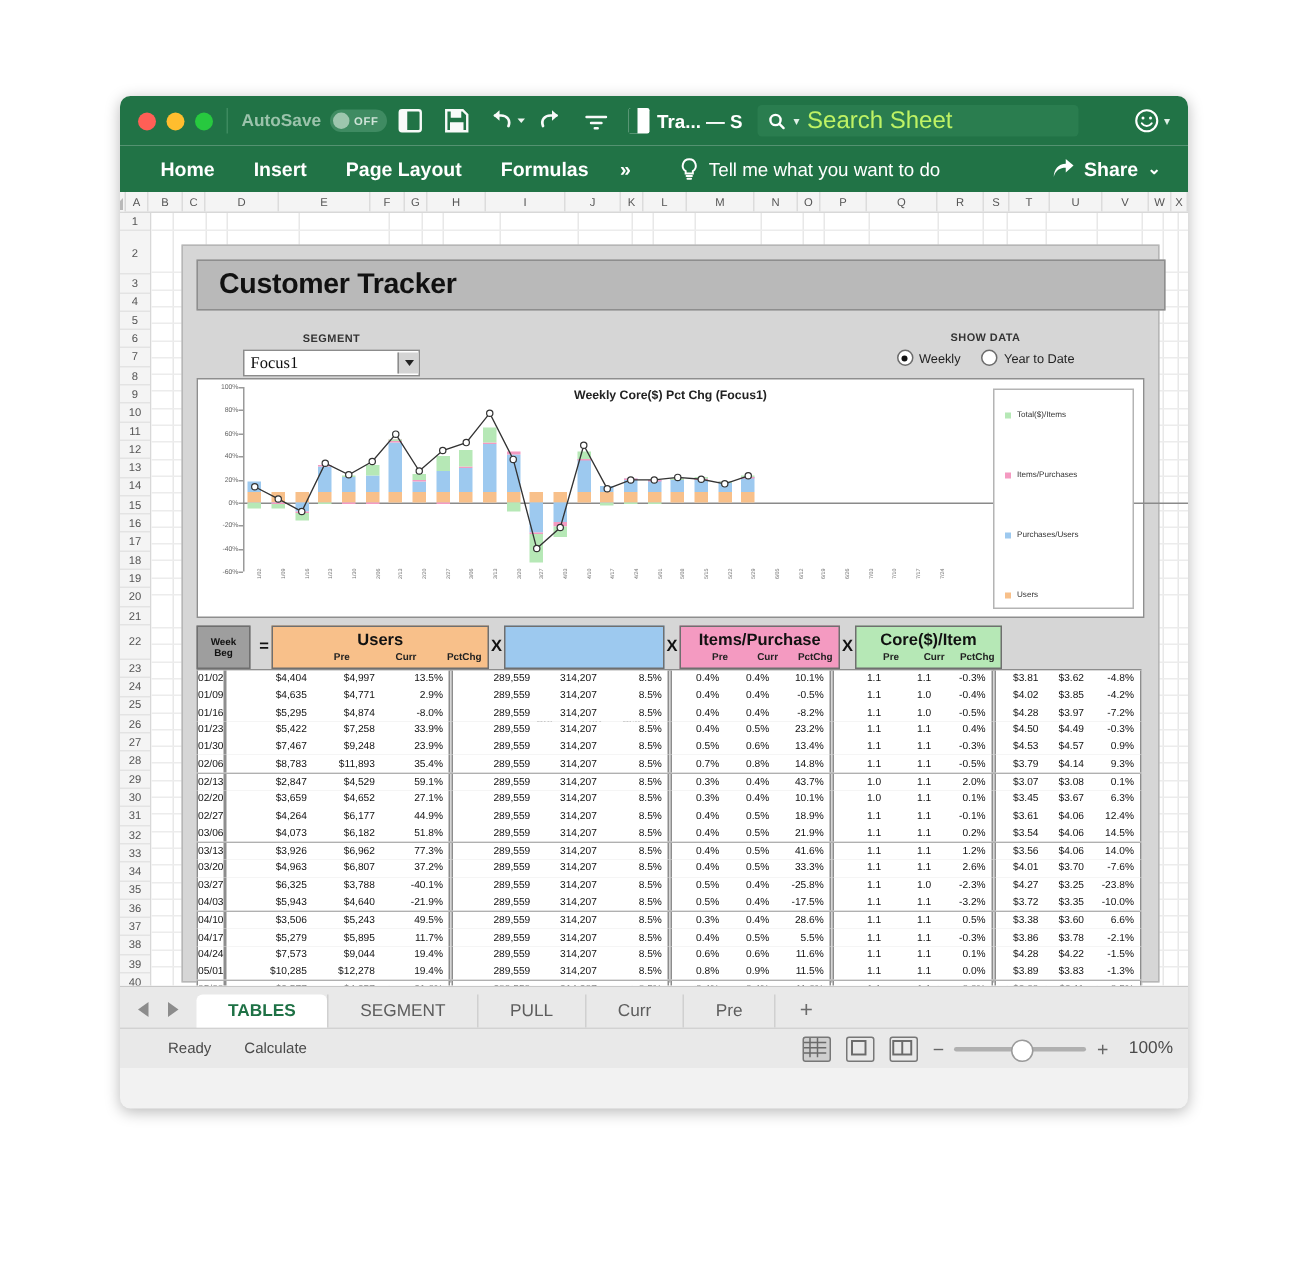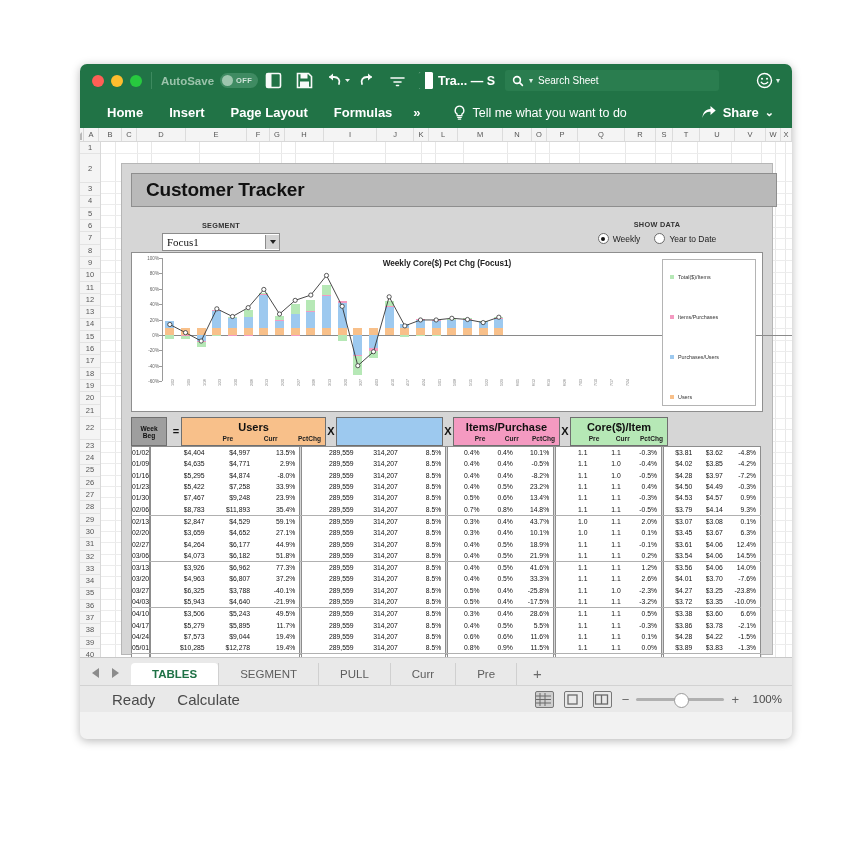--- a/index.html
+++ b/index.html
@@ -21,21 +21,21 @@
   .autosave .lbl{color:#9bc3ab;font-size:11.5px;font-weight:600;}
   .switch{width:34px;height:15px;border-radius:8px;background:#3f8b62;display:flex;align-items:center;padding:0 2px;}
   .switch .knob{width:11px;height:11px;border-radius:50%;background:#9dc6ae;}
   .switch .off{color:#cfe3d8;font-size:7.5px;font-weight:700;margin-left:3px;letter-spacing:.4px;}
   .ticon{width:21px;height:21px;margin:0 5px;position:relative;opacity:.97;}
   .ti-svg{display:block;}
   .docname{display:flex;align-items:center;gap:5px;margin-left:6px;color:#fff;font-size:12.5px;font-weight:600;white-space:nowrap;}
   .xlmini{width:14px;height:17px;background:#fff;border-radius:1.5px;position:relative;}
   .xlmini:after{content:"";position:absolute;left:0;top:0;width:6px;height:17px;background:#217346;border-radius:1.5px 0 0 1.5px;}
   .searchbox{margin-left:10px;width:200px;height:21px;background:#2a7d4f;border-radius:3px;display:flex;align-items:center;padding:0 7px;gap:5px;}
-  .searchbox .ph{color:#ffffff;font-size:10px;}
+  .searchbox .ph{color:#bef264;font-size:16px;}
   .smiley{margin-left:auto;display:flex;align-items:center;gap:3px;padding-right:4px;}
   .cap{color:#dff0e7;font-size:8px;}
 
   
   .ribbon{height:31px;background:#217346;display:flex;align-items:center;padding:0 14px;gap:0;}
   .rtab{color:#fff;font-size:13px;font-weight:700;padding:0 13px;white-space:nowrap;}
   .rchev{color:#fff;font-size:13px;font-weight:700;padding:0 8px;}
   .tellme{display:flex;align-items:center;gap:7px;margin-left:24px;color:#fff;font-size:12.5px;white-space:nowrap;}
   .share{margin-left:auto;display:flex;align-items:center;gap:6px;color:#fff;font-size:13px;font-weight:700;padding-right:4px;}
 
@@ -118,21 +118,21 @@
   .navbtns{display:flex;gap:13px;align-items:center;padding:0 12px 7px 6px;}
   .tri{width:0;height:0;border-style:solid;}
   .tri.l{border-width:5px 7px 5px 0;border-color:transparent #8c8c8c transparent transparent;}
   .tri.r{border-width:5px 0 5px 7px;border-color:transparent transparent transparent #8c8c8c;}
   .stab{height:22px;line-height:22px;padding:0 21px;font-size:11.5px;color:#5d5d5d;border-left:1px solid #d0d0d0;white-space:nowrap;}
   .stab.active{background:#fff;color:#1e7145;font-weight:700;border-radius:4px 4px 0 0;border-left:none;}
   .stab.plus{font-size:15px;color:#6b6b6b;padding:0 16px;}
 
   
   .status{height:26px;background:#e9e9e9;border-top:1px solid #d2d2d2;display:flex;align-items:center;padding:0 10px;}
-  .st-txt{font-size:15px;color:#4a4a4a;margin-right:22px;padding-left:22px;}
+  .st-txt{font-size:10px;color:#4a4a4a;margin-right:22px;padding-left:22px;}
   .st-right{margin-left:auto;display:flex;align-items:center;gap:10px;}
   .viewbtn{width:17px;height:15px;border:1.2px solid #777;border-radius:2px;position:relative;}
   .viewbtn.sel{background:#cfcfcf;}
   .zoomrow{display:flex;align-items:center;gap:7px;}
   .zslider{width:88px;height:3px;background:#b0b0b0;border-radius:2px;position:relative;}
   .zknob{position:absolute;left:38px;top:-5px;width:13px;height:13px;border-radius:50%;background:#fff;border:1px solid #9a9a9a;}
   .zsign{font-size:13px;color:#666;}
   .zpct{font-size:11.5px;color:#4a4a4a;width:36px;text-align:right;}
 </style>
 </head>

